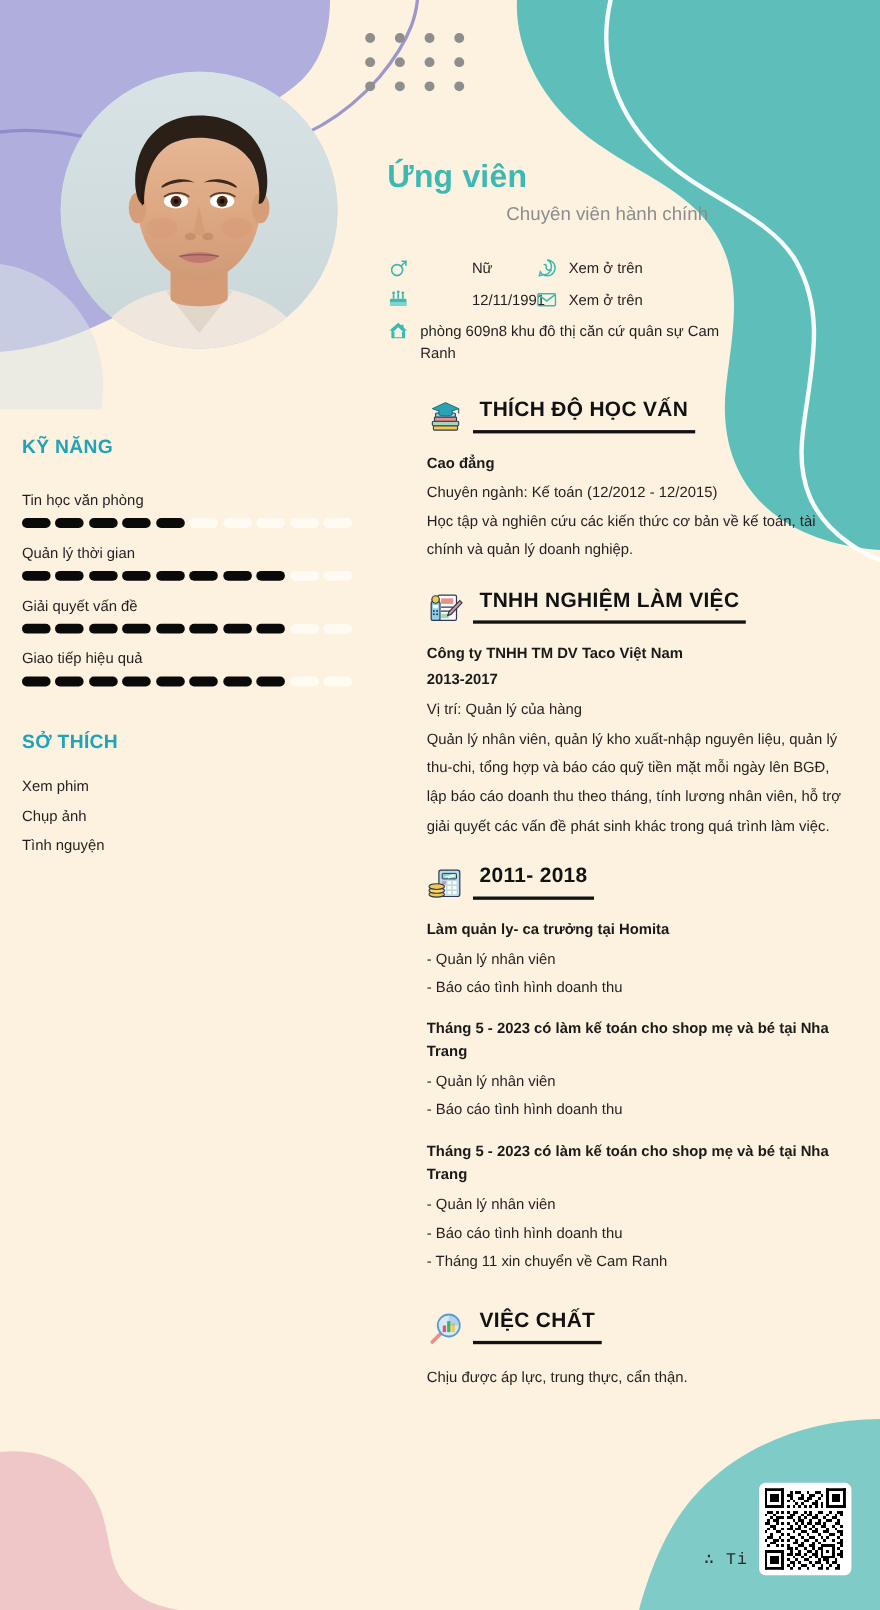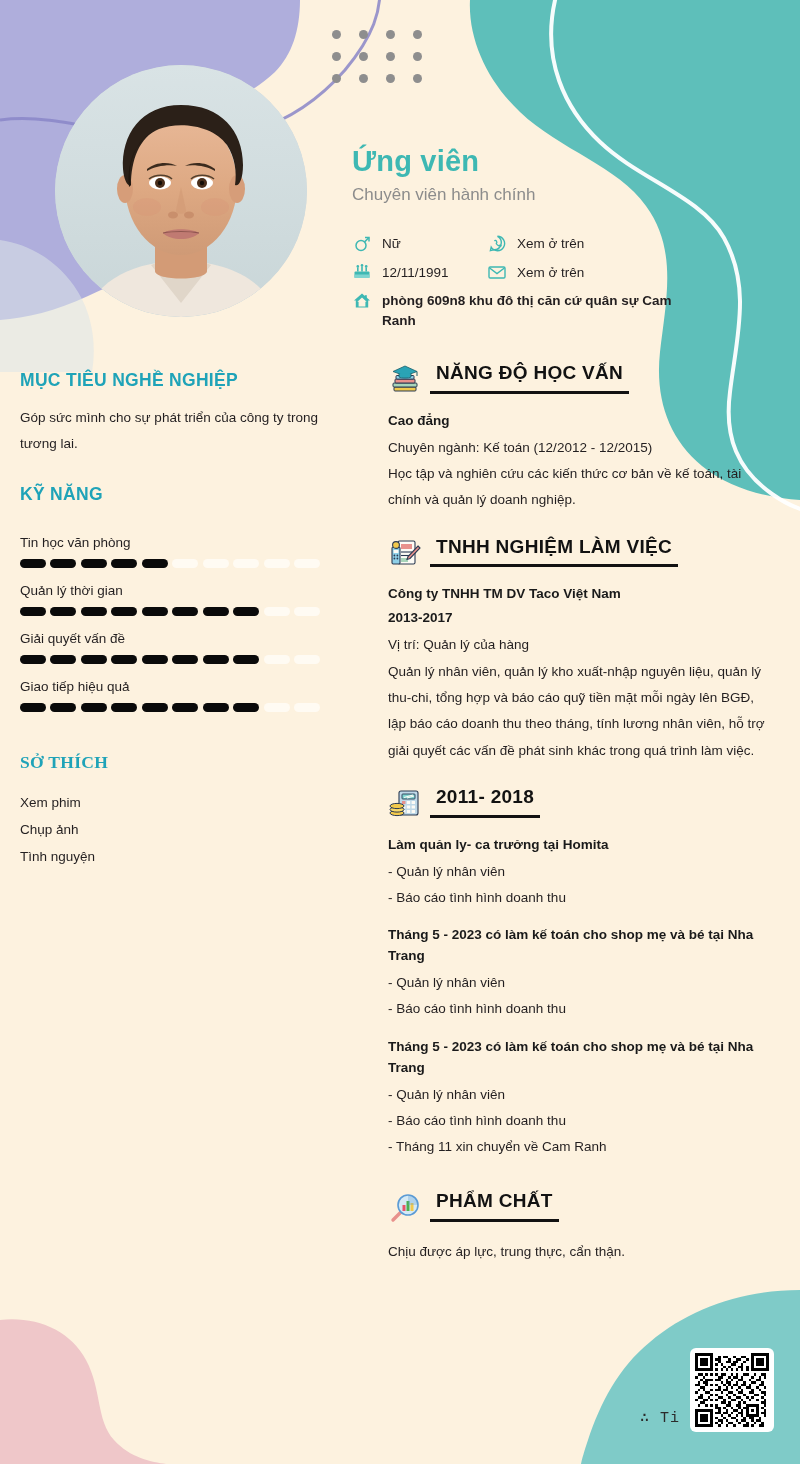--- a/index.html
+++ b/index.html
@@ -55,58 +55,59 @@
     color:#3EB8B3;
     letter-spacing:.2px;
     line-height:1.1;
     margin:0 0 6px 0;
   }
   .role{
     font-size:17px;
     color:#8c8c8c;
     margin:0;
     line-height:1.3;
+    text-align:center;
   }
 
   
   .contacts{
     position:absolute;
     left:352px; top:234px;
     width:420px;
     font-size:13.5px;
     color:#231f20;
   }
   .crow{display:flex;align-items:flex-start;margin-bottom:9px;}
   .cell{display:flex;align-items:flex-start;}
-  .cell.first{width:135px;flex:0 0 135px;}
+  .cell.first{width:135px;flex:0 0 135px;gap:47px;}
   .cico{
     width:20px;flex:0 0 20px;height:18px;
     margin-right:10px;
     display:flex;align-items:center;justify-content:center;
     color:#3EB8B3;
   }
   .cico svg{display:block;}
   .ctxt{line-height:1.45;}
-  .crow.wide .ctxt{width:300px;font-weight:bold;}
+  .crow.wide .ctxt{width:300px;}
 
   
   .leftcol{
     position:absolute;
     left:20px; top:370px;
     width:300px;
   }
   .lheading{
     font-size:17.5px;
     font-weight:bold;
     color:#1FA3B8;
     letter-spacing:.3px;
     margin:0 0 14px 0;
   }
   .lheading.sk{margin-top:26px;margin-bottom:30px;}
-  .lheading.hb{margin-top:40px;margin-bottom:16px;font-family:Liberation Serif, serif;}
+  .lheading.hb{margin-top:40px;margin-bottom:16px;}
   .lbody{
     font-size:13.5px;color:#231f20;line-height:1.95;margin:0;
   }
   .skill{margin-bottom:15px;}
   .skill-label{font-size:13.5px;color:#231f20;margin-bottom:9px;}
   .dashes{display:flex;gap:4.5px;}
   .dash{
     width:26px;height:9px;border-radius:5px;background:#FFFBF3;
   }
   .dash.on{background:#0a0a0a;}
@@ -334,24 +335,20 @@
             </svg>
         </span>
         <span class="ctxt">phòng 609n8 khu đô thị căn cứ quân sự Cam Ranh</span>
       </div>
     </div>
 
   </div>
 
   <div class="leftcol">
 
-    <div>
-      <div class="lheading">MỤC TIÊU NGHỀ NGHIỆP</div>
-      <p class="lbody">Góp sức mình cho sự phát triển của công ty trong tương lai.</p>
-    </div>
 
     <div>
       <div class="lheading sk">KỸ NĂNG</div>
 
       <div class="skill">
         <div class="skill-label">Tin học văn phòng</div>
         <div class="dashes">
           <span class="dash on"></span>
           <span class="dash on"></span>
           <span class="dash on"></span>
@@ -432,21 +429,21 @@
             <rect x="5" y="24" width="22" height="4" rx="1" fill="#F2C94C" stroke="#2b3a52" stroke-width="1"></rect>
             <rect x="4" y="20" width="24" height="4" rx="1" fill="#A8D5BA" stroke="#2b3a52" stroke-width="1"></rect>
             <rect x="6" y="16" width="20" height="4" rx="1" fill="#E8918C" stroke="#2b3a52" stroke-width="1"></rect>
             <rect x="7" y="12.5" width="18" height="3.6" rx="1" fill="#8FD0E8" stroke="#2b3a52" stroke-width="1"></rect>
             <path d="M16,3 L28,8.5 L16,13 L4,8.5 Z" fill="#2AA3B5" stroke="#1b5f6b" stroke-width="0.8"></path>
             <path d="M10,10.2 L10,14 C12,15.4 20,15.4 22,14 L22,10.2" fill="#2AA3B5" stroke="#1b5f6b" stroke-width="0.8"></path>
             <line x1="28" y1="8.5" x2="28" y2="13" stroke="#1b5f6b" stroke-width="1"></line>
           </svg>
         </span>
         <span class="sec-title-wrap">
-          <span class="sec-title">NĂNG ĐỘ HỌC VẤN</span>
+          <span class="sec-title">THÍCH ĐỘ HỌC VẤN</span>
         </span>
       </div>
       <div class="sec-body">
         <div class="b-strong">Cao đẳng</div>
         <div class="b-line">Chuyên ngành: Kế toán (12/2012 - 12/2015)</div>
         <div class="b-line">Học tập và nghiên cứu các kiến thức cơ bản về kế toán, tài chính và quản lý doanh nghiệp.</div>
       </div>
     </div>
 
     <div class="gap-lg"></div>
@@ -542,21 +539,21 @@
           <svg width="32" height="32" viewBox="0 0 32 32">
             <line x1="4" y1="28" x2="13" y2="19" stroke="#E8918C" stroke-width="3.4" stroke-linecap="round"></line>
             <circle cx="19" cy="13" r="10" fill="#D6EAF5" stroke="#5B9BD5" stroke-width="1.6"></circle>
             <rect x="13.5" y="13" width="3" height="6" fill="#E8546B"></rect>
             <rect x="17.5" y="9" width="3" height="10" fill="#4CAF50"></rect>
             <rect x="21.5" y="11" width="3" height="8" fill="#F2C94C"></rect>
             <path d="M19,3 A10,10 0 0,1 29,13 L19,13 Z" fill="#5B9BD5" opacity="0.3"></path>
           </svg>
         </span>
         <span class="sec-title-wrap">
-          <span class="sec-title">PHẨM CHẤT</span>
+          <span class="sec-title">VIỆC CHẤT</span>
         </span>
       </div>
       <div class="sec-body">
         <div class="b-line">Chịu được áp lực, trung thực, cẩn thận.</div>
       </div>
     </div>
 
   </div>
 
   <div style="position:absolute;left:640px;top:1408px;width:160px;font-family:'Liberation Mono',monospace;font-size:15px;color:#2b2b2b;letter-spacing:1px;">∴ Ti           .vn</div>

